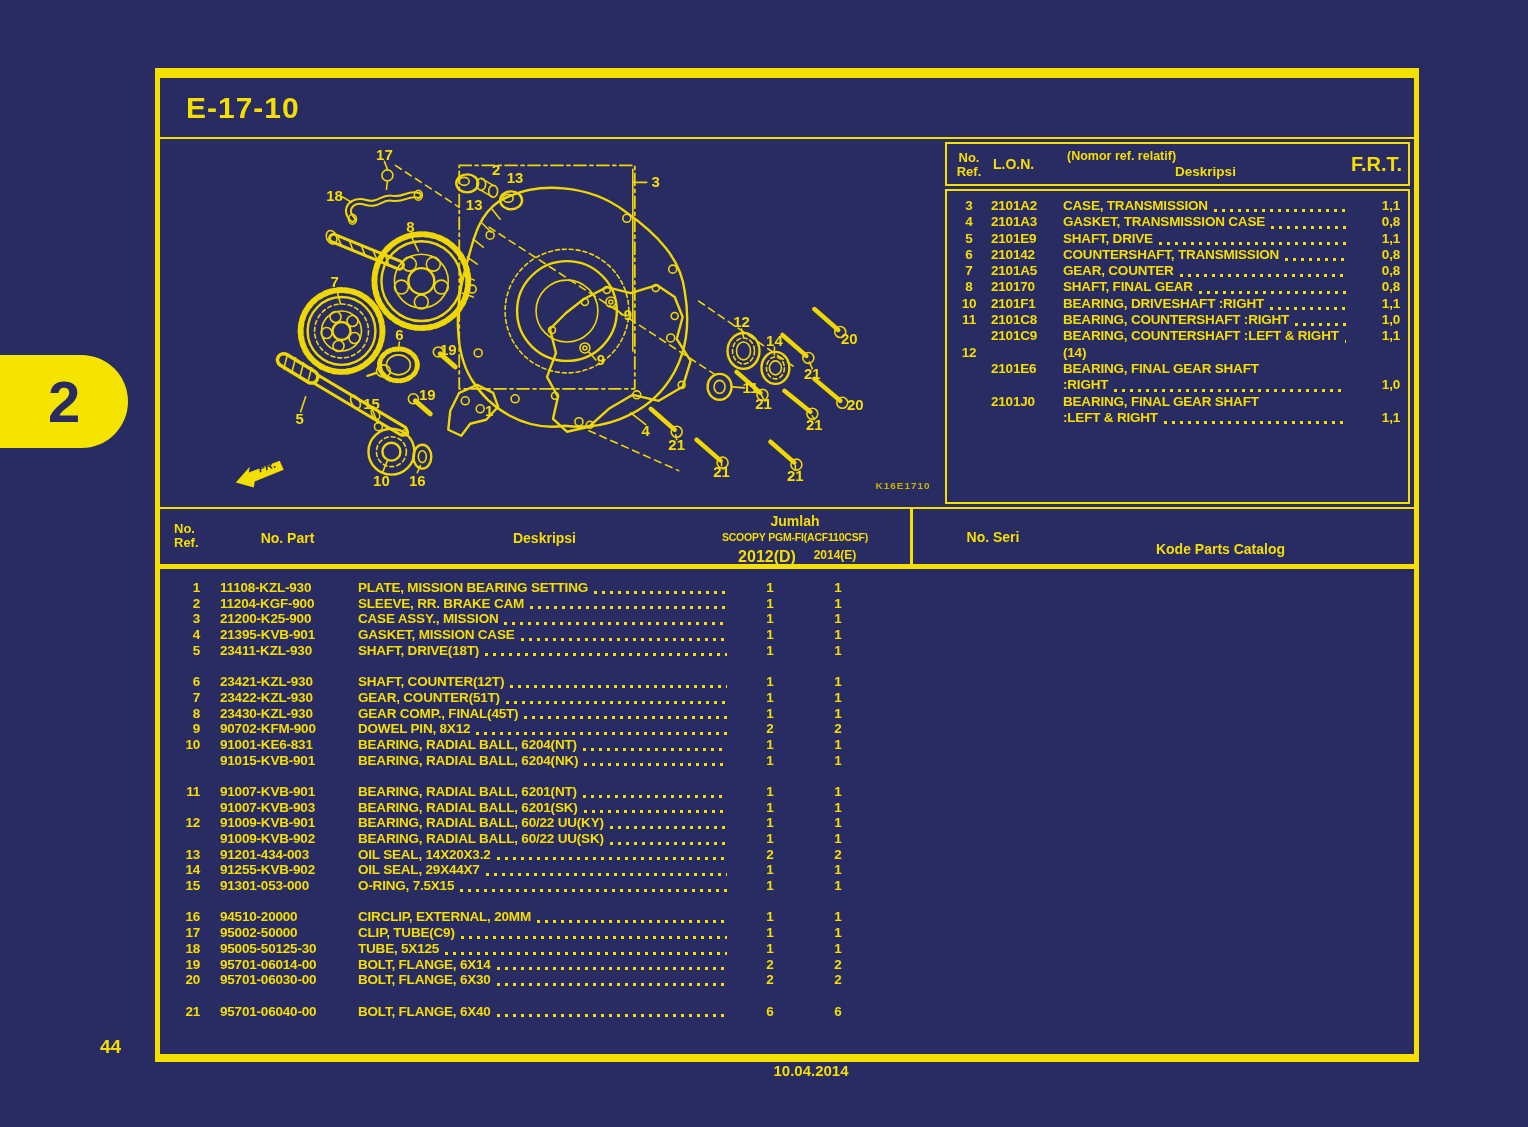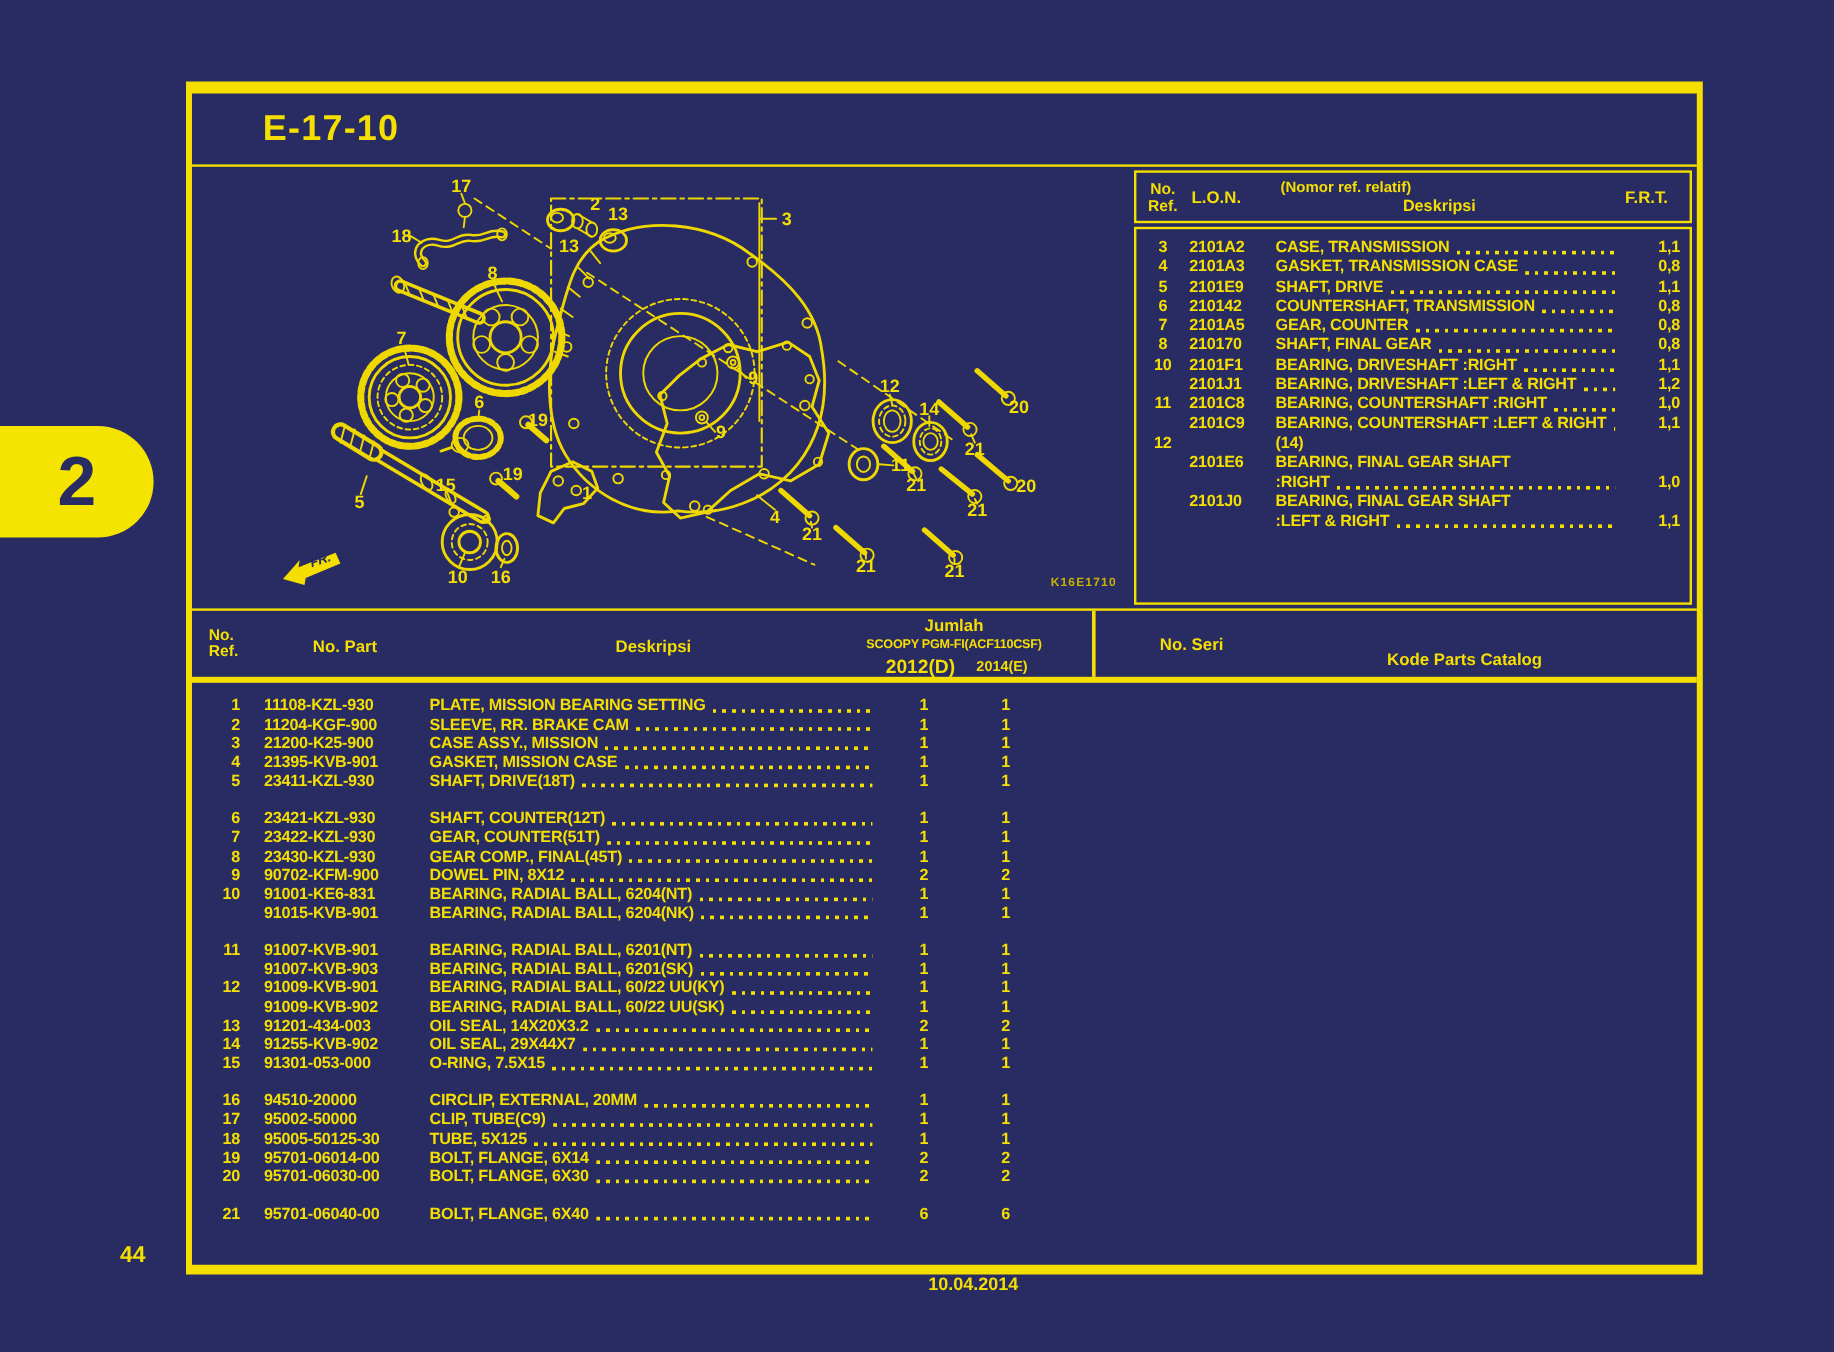--- a/index.html
+++ b/index.html
@@ -7,35 +7,35 @@
     width:1528px;height:1127px;position:relative;overflow:hidden;
     background:#292B63;
     font-family:"Liberation Sans",sans-serif;font-weight:bold;color:#F5DF00;
   }
   .frame{
     position:absolute;left:155px;top:68px;width:1264px;height:994px;
     box-sizing:border-box;border:5px solid #F5DF00;border-top-width:10px;border-bottom-width:8px;
     display:flex;flex-direction:column;
   }
   
-  .hdr{flex:0 0 59px;position:relative;display:flex;align-items:center;border-bottom:2px solid #F5DF00;padding-left:33px;}
+  .hdr{flex:0 0 59px;position:relative;display:flex;align-items:center;border-bottom:2px solid #F5DF00;}
   .hdr .code{margin-left:26px;font-size:30px;letter-spacing:1px;z-index:2;}
   .hdr .title{position:absolute;left:0;right:0;text-align:center;font-size:30px;letter-spacing:2px;}
   
   .mid{flex:0 0 368px;display:flex;min-height:0;}
   .diagram{flex:1;position:relative;}
   .diagram svg{display:block;width:100%;height:368px;}
   .frtpanel{width:469px;box-sizing:border-box;display:flex;flex-direction:column;padding:3px 4px 3px 0;}
   .frt-head{box-sizing:border-box;border:2px solid #F5DF00;height:44px;display:flex;flex:0 0 auto;}
   .fh-ref{width:44px;text-align:center;font-size:13px;line-height:14px;padding-top:7px;}
   .fh-lon{width:72px;display:flex;align-items:center;font-size:14px;padding-left:2px;}
   .fh-desc{flex:1;font-size:12.5px;line-height:15px;padding-top:5px;}
   .fh-desc .l1{padding-left:2px;}
   .fh-desc .l2{text-align:center;font-size:13.5px;}
-  .fh-frt{width:56px;display:flex;align-items:center;justify-content:flex-end;padding-right:18px;font-size:14px;}
+  .fh-frt{width:56px;display:flex;align-items:center;justify-content:flex-end;padding-right:6px;font-size:20px;}
   .frt-body{box-sizing:border-box;border:2px solid #F5DF00;margin-top:3px;flex:1;padding-top:7px;overflow:hidden;}
   .f-row{display:flex;align-items:baseline;height:16.3px;line-height:16.3px;font-size:13.5px;letter-spacing:-0.2px;}
   .f-ref{width:44px;text-align:center;flex:0 0 auto;}
   .f-lon{width:72px;flex:0 0 auto;}
   .f-desc{flex:1;display:flex;align-items:flex-start;min-width:0;white-space:nowrap;}
   .f-frt{width:46px;flex:0 0 auto;text-align:right;padding-right:8px;}
   
   .leader{flex:1;height:3px;margin:0 8px 2px 6px;align-self:flex-end;
     background-image:repeating-linear-gradient(to right,#F5DF00 0 3px,transparent 3px 8px);}
   
@@ -372,29 +372,20 @@
           <div class="f-row">
             <div class="f-ref">10</div>
             <div class="f-lon">2101F1</div>
             <div class="f-desc">
               <span>BEARING, DRIVESHAFT :RIGHT</span>
               <div class="leader"></div>
             </div>
             <div class="f-frt">1,1</div>
           </div>
           <div class="f-row">
-            <div class="f-ref"></div>
-            <div class="f-lon">2101J1</div>
-            <div class="f-desc">
-              <span>BEARING, DRIVESHAFT :LEFT &amp; RIGHT</span>
-              <div class="leader"></div>
-            </div>
-            <div class="f-frt">1,2</div>
-          </div>
-          <div class="f-row">
             <div class="f-ref">11</div>
             <div class="f-lon">2101C8</div>
             <div class="f-desc">
               <span>BEARING, COUNTERSHAFT :RIGHT</span>
               <div class="leader"></div>
             </div>
             <div class="f-frt">1,0</div>
           </div>
           <div class="f-row">
             <div class="f-ref"></div>

